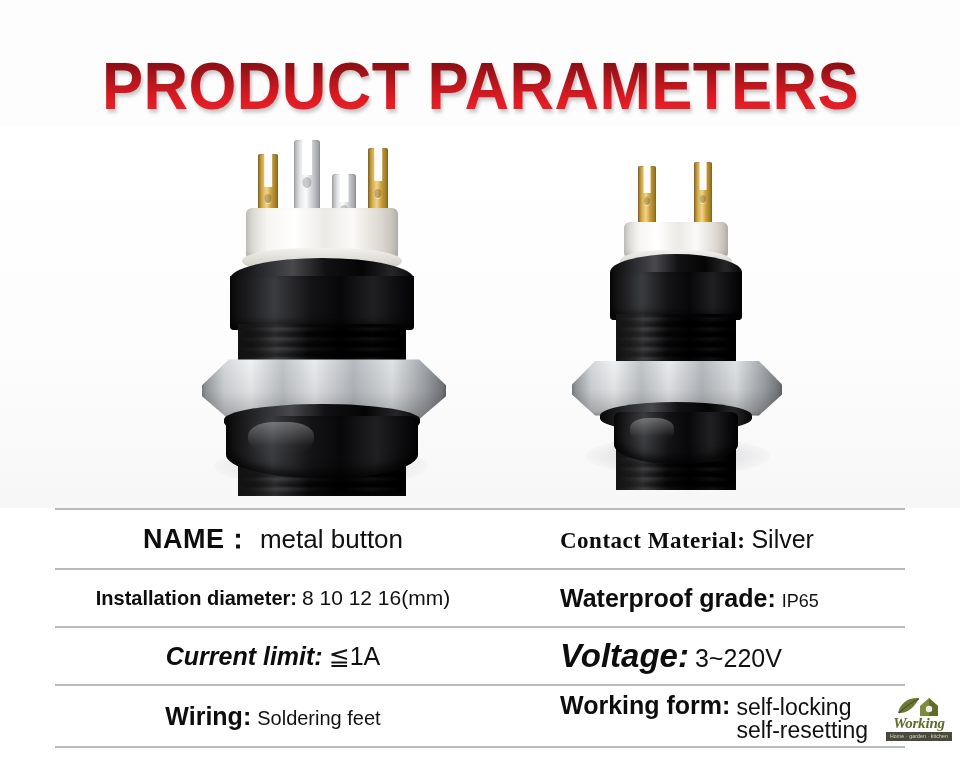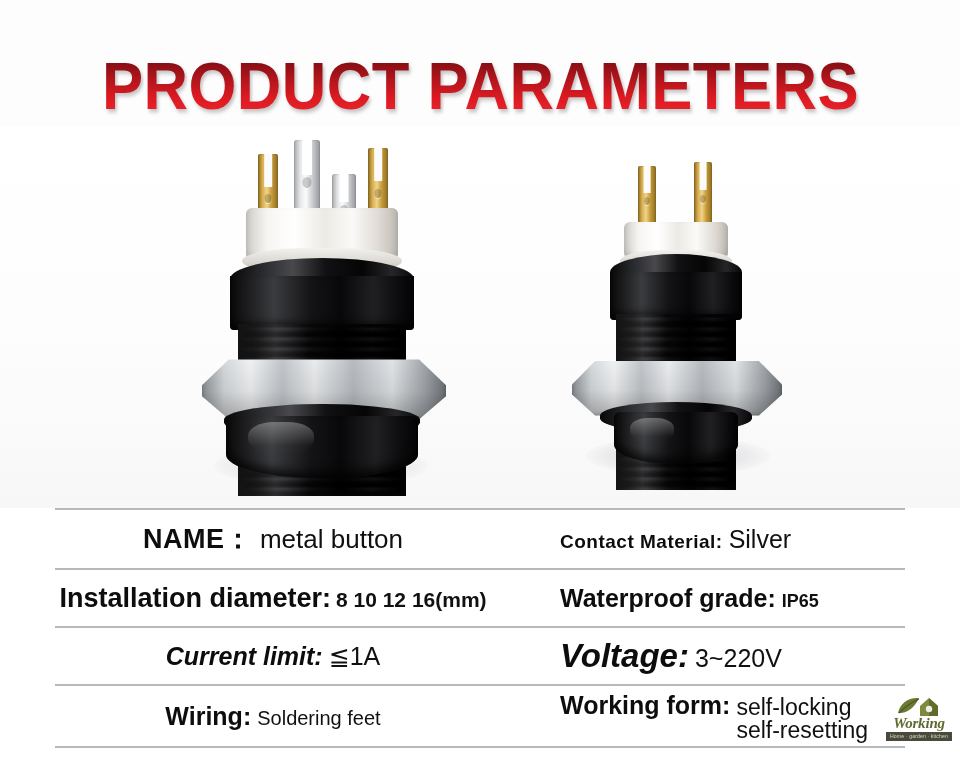--- a/index.html
+++ b/index.html
@@ -213,25 +213,25 @@
     line-height: 1.02;
     margin-left: 7px;
     position: relative;
     top: 1px;
   }
   .value.stacked span { display: block; }
 
   
   .r-name .label  { font-size: 27px; letter-spacing: 0.5px; }
   .r-name .value  { font-size: 26px; margin-left: 8px; }
-  .r-name .cell.right .label { font-size: 19px; }
+  .r-name .cell.right .label { font-size: 23px; font-family: Liberation Serif, serif; }
   .r-name .cell.right .value { font-size: 25px; margin-left: 6px; }
 
-  .r-diam .label  { font-size: 27px; }
-  .r-diam .value  { font-size: 21px; margin-left: 5px; font-weight: bold; }
+  .r-diam .label  { font-size: 20px; }
+  .r-diam .value  { font-size: 21px; margin-left: 5px; }
   .r-diam .cell.right .label { font-size: 25px; }
   .r-diam .cell.right .value { font-size: 18px; margin-left: 6px; }
 
   .r-curr .label  { font-size: 25px; font-style: italic; }
   .r-curr .value  { font-size: 25px; margin-left: 6px; }
   .r-curr .cell.right .label { font-size: 33px; }
   .r-curr .cell.right .value { font-size: 25px; margin-left: 6px; }
 
   .r-wire .label  { font-size: 25px; }
   .r-wire .value  { font-size: 20px; margin-left: 6px; }

